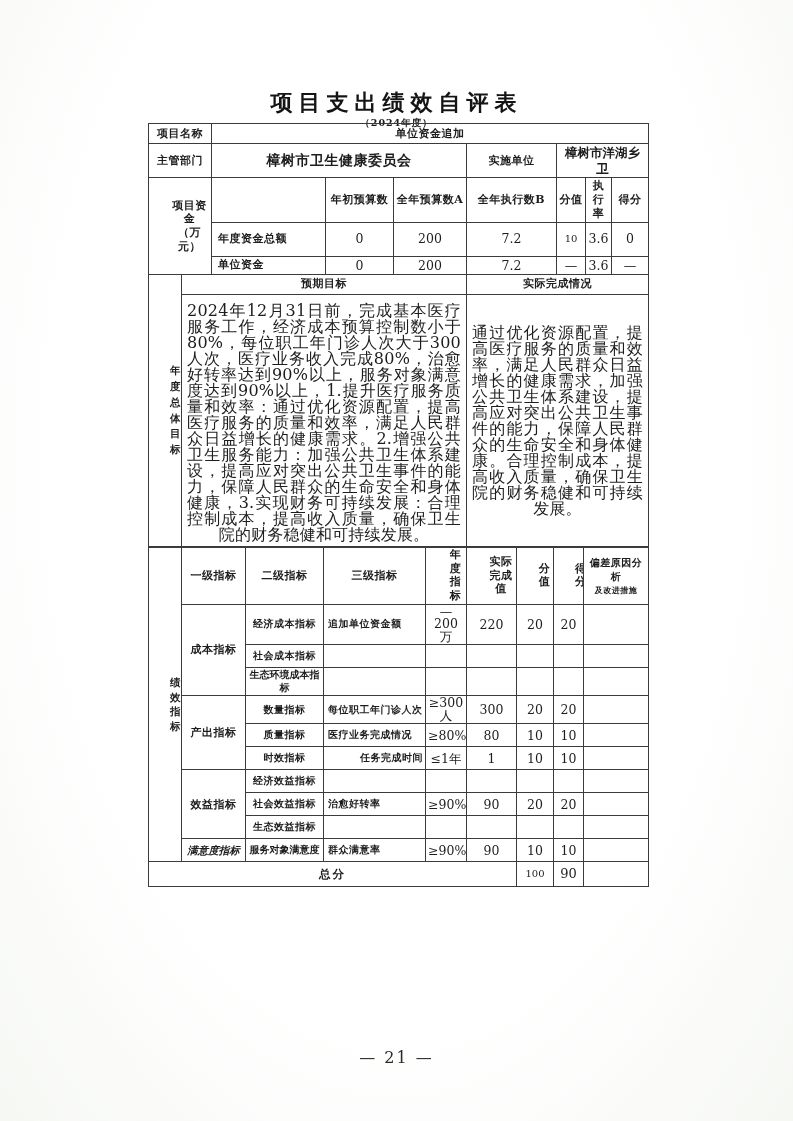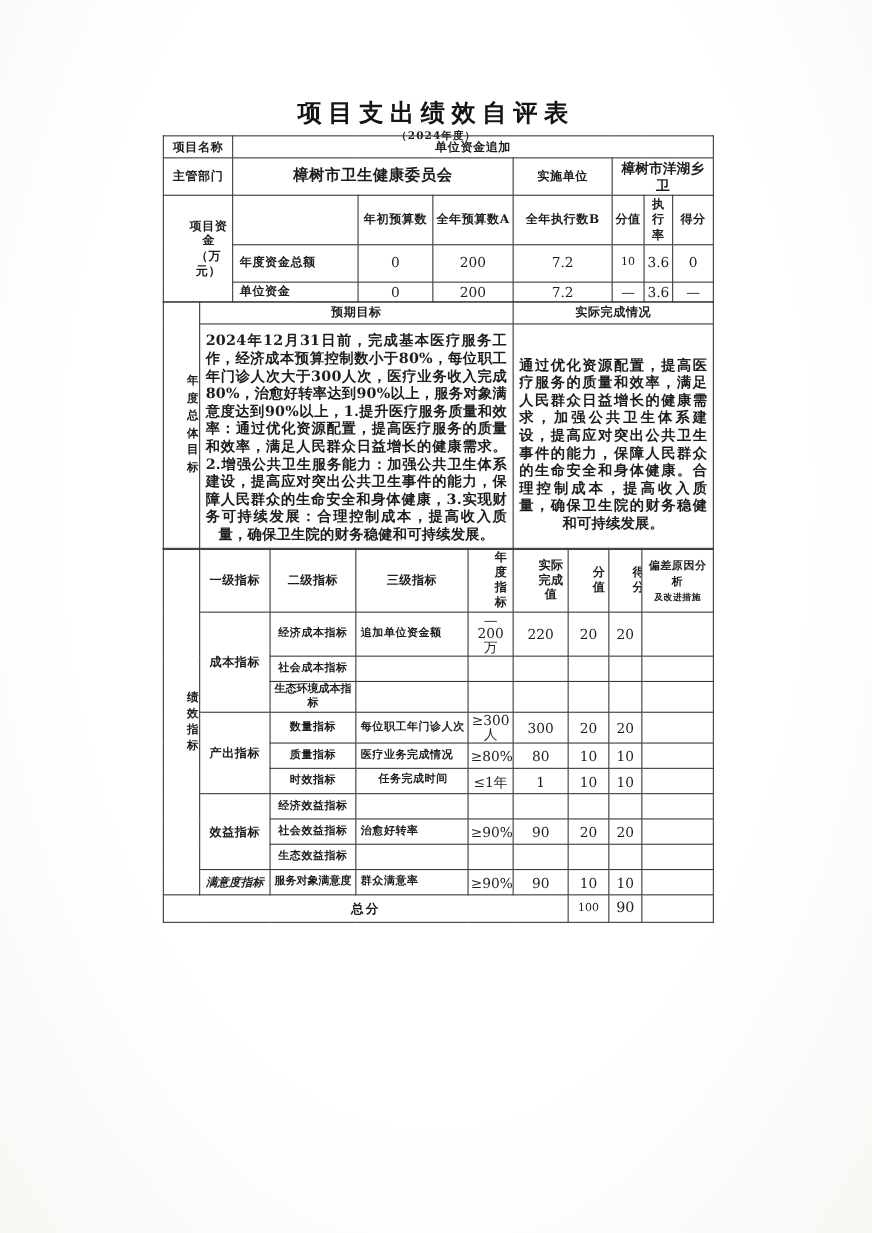--- a/index.html
+++ b/index.html
@@ -33,23 +33,23 @@
     padding:1px 2px; overflow:hidden; line-height:1.25;
   }
   .lbl { font-weight:bold; font-size:11px; letter-spacing:0.5px; }
   .val { font-family:"DejaVu Serif","Liberation Serif",serif; font-size:12.5px; }
   .small { font-size:10px; }
   .pre { white-space:pre-line;padding-left:21px; }
   .side-label {
     font-weight:bold; font-size:10.5px; line-height:1.5; letter-spacing:1px;
   }
   .goal-text {
-    font-size:13px; line-height:16px; text-align:justify;
+    font-size:16px; line-height:16px; text-align:justify;
     text-align-last:center; vertical-align:top; padding:8px 5px 4px 5px;
-    font-weight:700; letter-spacing:0.2px;
+    font-weight:400; letter-spacing:0.2px;
   }
   .goal-text-right { padding-top:30px; }
   .dev-head .sub { display:block; font-size:8px; font-weight:bold; margin-top:1px; }
   .total-lbl { font-weight:bold; font-size:11.5px; letter-spacing:2px; }
   .num-sm { font-size:10px; }
   .page-num {
     position:absolute; top:1048px; left:0; width:100%;
     text-align:center; font-size:16px; color:#2a2a2a; letter-spacing:2px;
   }
   
@@ -223,21 +223,21 @@
         <td class="lbl small">质量指标</td>
         <td class="lbl small" style="text-align:left; padding-left:4px;">医疗业务完成情况</td>
         <td class="val">≥80%</td>
         <td class="val">80</td>
         <td class="val">10</td>
         <td class="val">10</td>
         <td></td>
       </tr>
       <tr class="rC">
         <td class="lbl small">时效指标</td>
-        <td class="lbl small" style="text-align:center; padding-left:4px;font-family:Liberation Mono, monospace;">任务完成时间</td>
+        <td class="lbl small" style="text-align:right; padding-left:4px;">任务完成时间</td>
         <td class="val">≤1年</td>
         <td class="val">1</td>
         <td class="val">10</td>
         <td class="val">10</td>
         <td></td>
       </tr>
 
       <tr class="rC">
         <td rowspan="3" class="lbl">效益指标</td>
         <td class="lbl small">经济效益指标</td>
@@ -281,13 +281,14 @@
       <tr class="rC-total">
         <td colspan="6" class="total-lbl">总分</td>
         <td class="val num-sm">100</td>
         <td class="val" style="font-size:13px;">90</td>
         <td></td>
       </tr>
     </tbody>
       </table>
   </div>
 
+  <div class="page-num">— 21 —</div>
 </div>
 
 </body></html>

